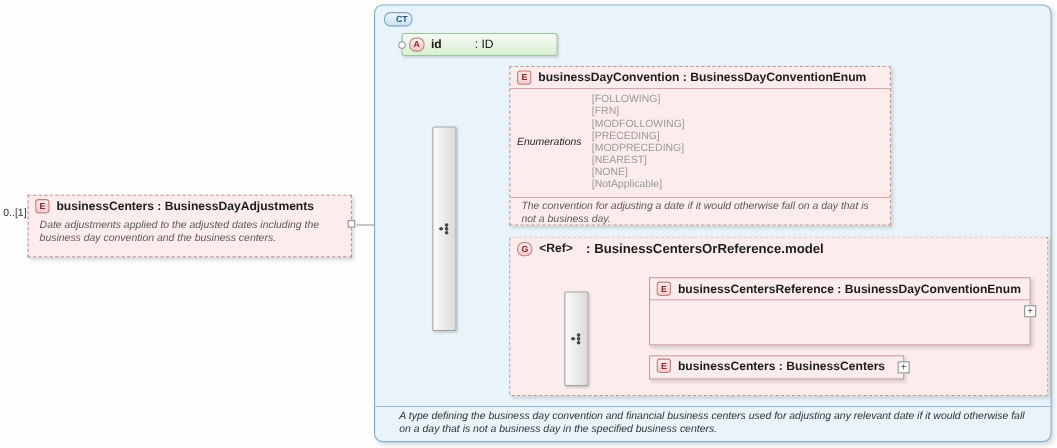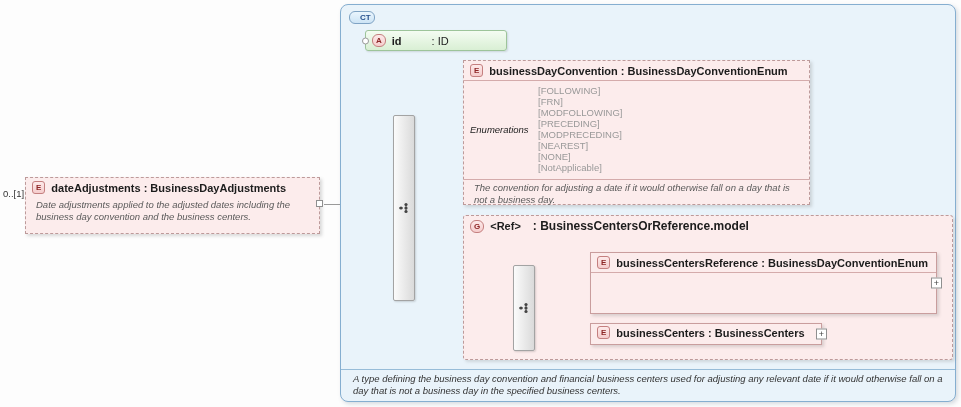--- a/index.html
+++ b/index.html
@@ -21,21 +21,21 @@
   .ebox { position:absolute; background:#fcecec; border:1px solid #c99d9d; box-shadow:2px 2px 3px rgba(110,110,110,.25); }
   .ebox.dashed { border-style:dashed; border-color:#bd9a9a; }
   .ehead { display:flex; align-items:center; gap:6px; padding:3px 6px; }
   .etitle { font-weight:bold; font-size:11px; color:#1c1c1c; white-space:nowrap; }
   .edesc { font-style:italic; font-size:9.5px; color:#5a5a5a; padding:2px 8px 4px 10px; line-height:11.5px; }
 
   .ctbox { position:absolute; left:340px; top:4px; width:616px; height:398px; background:#e9f3fa;
            border:1px solid #85aed0; border-radius:8px; box-shadow:2px 2px 4px rgba(100,120,140,.25); }
   .cthead { position:absolute; left:8px; top:6px; display:flex; align-items:center; gap:8px; }
   .cttitle { font-weight:bold; font-size:11.5px; color:#111; }
-  .ctfooter { position:absolute; left:0; right:0; bottom:0; border-top:1px solid #97bcd8; padding:3px 12px 4px;
+  .ctfooter { position:absolute; left:0; right:0; bottom:0; border-top:1px solid #97bcd8; padding:3px 22px 4px;
               font-style:italic; font-size:9.5px; color:#333; line-height:12px; border-radius:0 0 8px 8px; }
 
   .attrbox { position:absolute; left:365px; top:30px; width:142px; height:21px; display:flex; align-items:center;
              gap:6px; padding:0 6px; background:linear-gradient(#f4fcf2,#d9efd4); border:1px solid #9dc49a;
              border-radius:3px; box-shadow:1px 1px 2px rgba(0,0,0,.12); }
   .attrname { font-weight:bold; font-size:11px; color:#1c1c1c; }
   .attrtype { font-size:11px; color:#1c1c1c; margin-left:24px; }
   .anchor { position:absolute; left:-4px; top:50%; transform:translateY(-50%); width:7px; height:7px;
             border:1px solid #999; border-radius:50%; background:#fff; }
 
@@ -86,21 +86,21 @@
   <span class="card" style="left:358px; top:191px;">[1]..[1]</span>
   <span class="card" style="left:434px; top:118px;">0..[1]</span>
   <span class="card" style="left:434px; top:210px;">0..[1]</span>
   <span class="card" style="left:483px; top:294px;">[1]..[1]</span>
   <span class="card" style="left:555px; top:266px;">[1]..[1]</span>
   <span class="card" style="left:555px; top:322px;">[1]..[1]</span>
 
   <div class="ebox dashed dateadj">
     <div class="ehead">
       <span class="badge e">E</span>
-      <span class="etitle">dateAdjustments : BusinessDayAdjustments</span>
+      <span class="etitle">businessCenters : BusinessDayAdjustments</span>
     </div>
     <div class="edesc">Date adjustments applied to the adjusted dates including the business day convention and the business centers.</div>
   </div>
   <div class="handle" style="left:316px; top:200px;"></div>
 
   <div class="ctbox">
     <div class="cthead">
       <span class="badge ct">CT</span>
     </div>
     <div class="ctfooter">A type defining the business day convention and financial business centers used for adjusting any relevant date if it would otherwise fall on a day that is not a business day in the specified business centers.</div>

